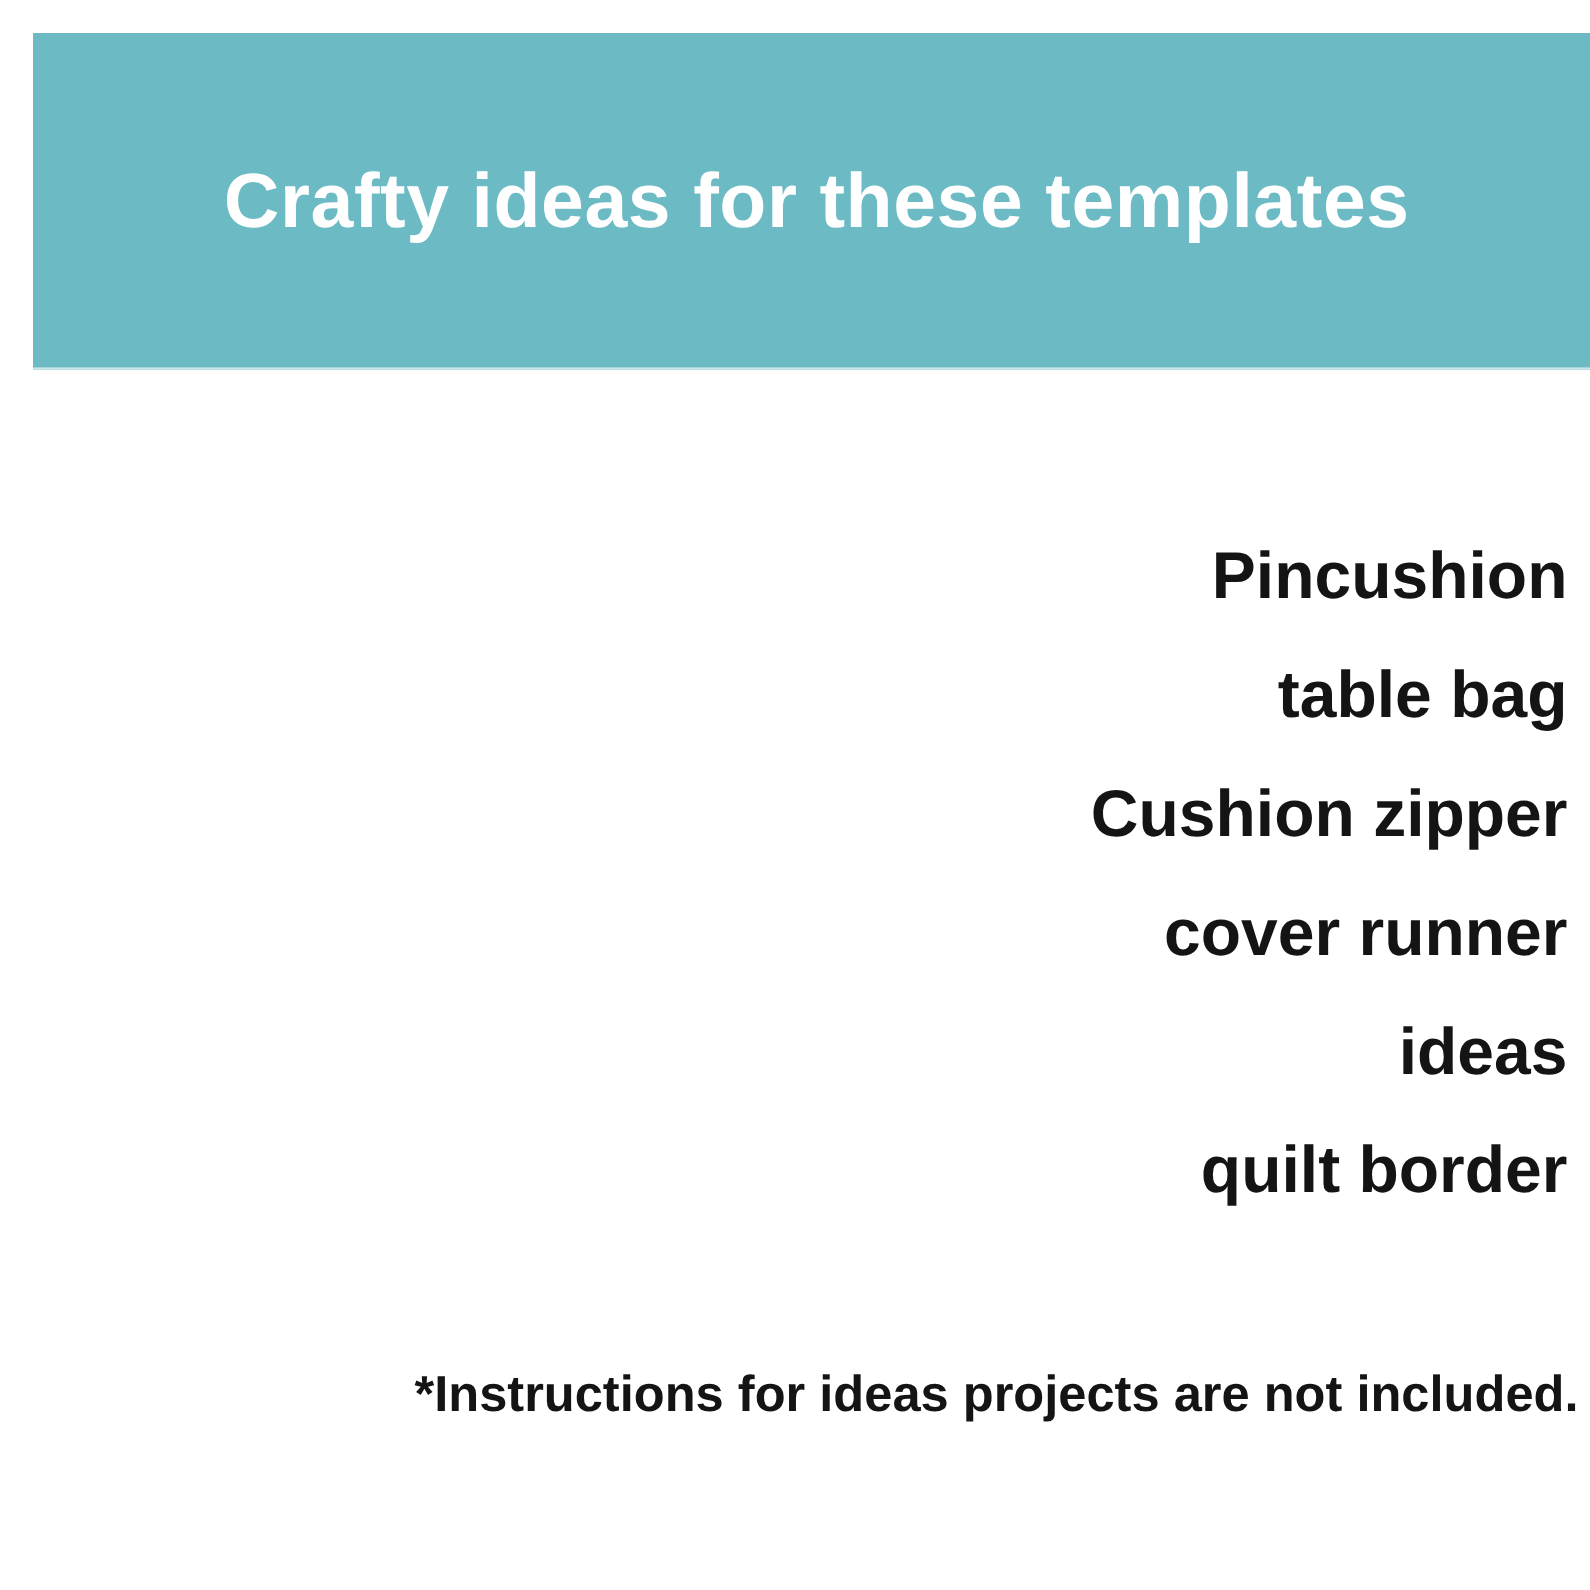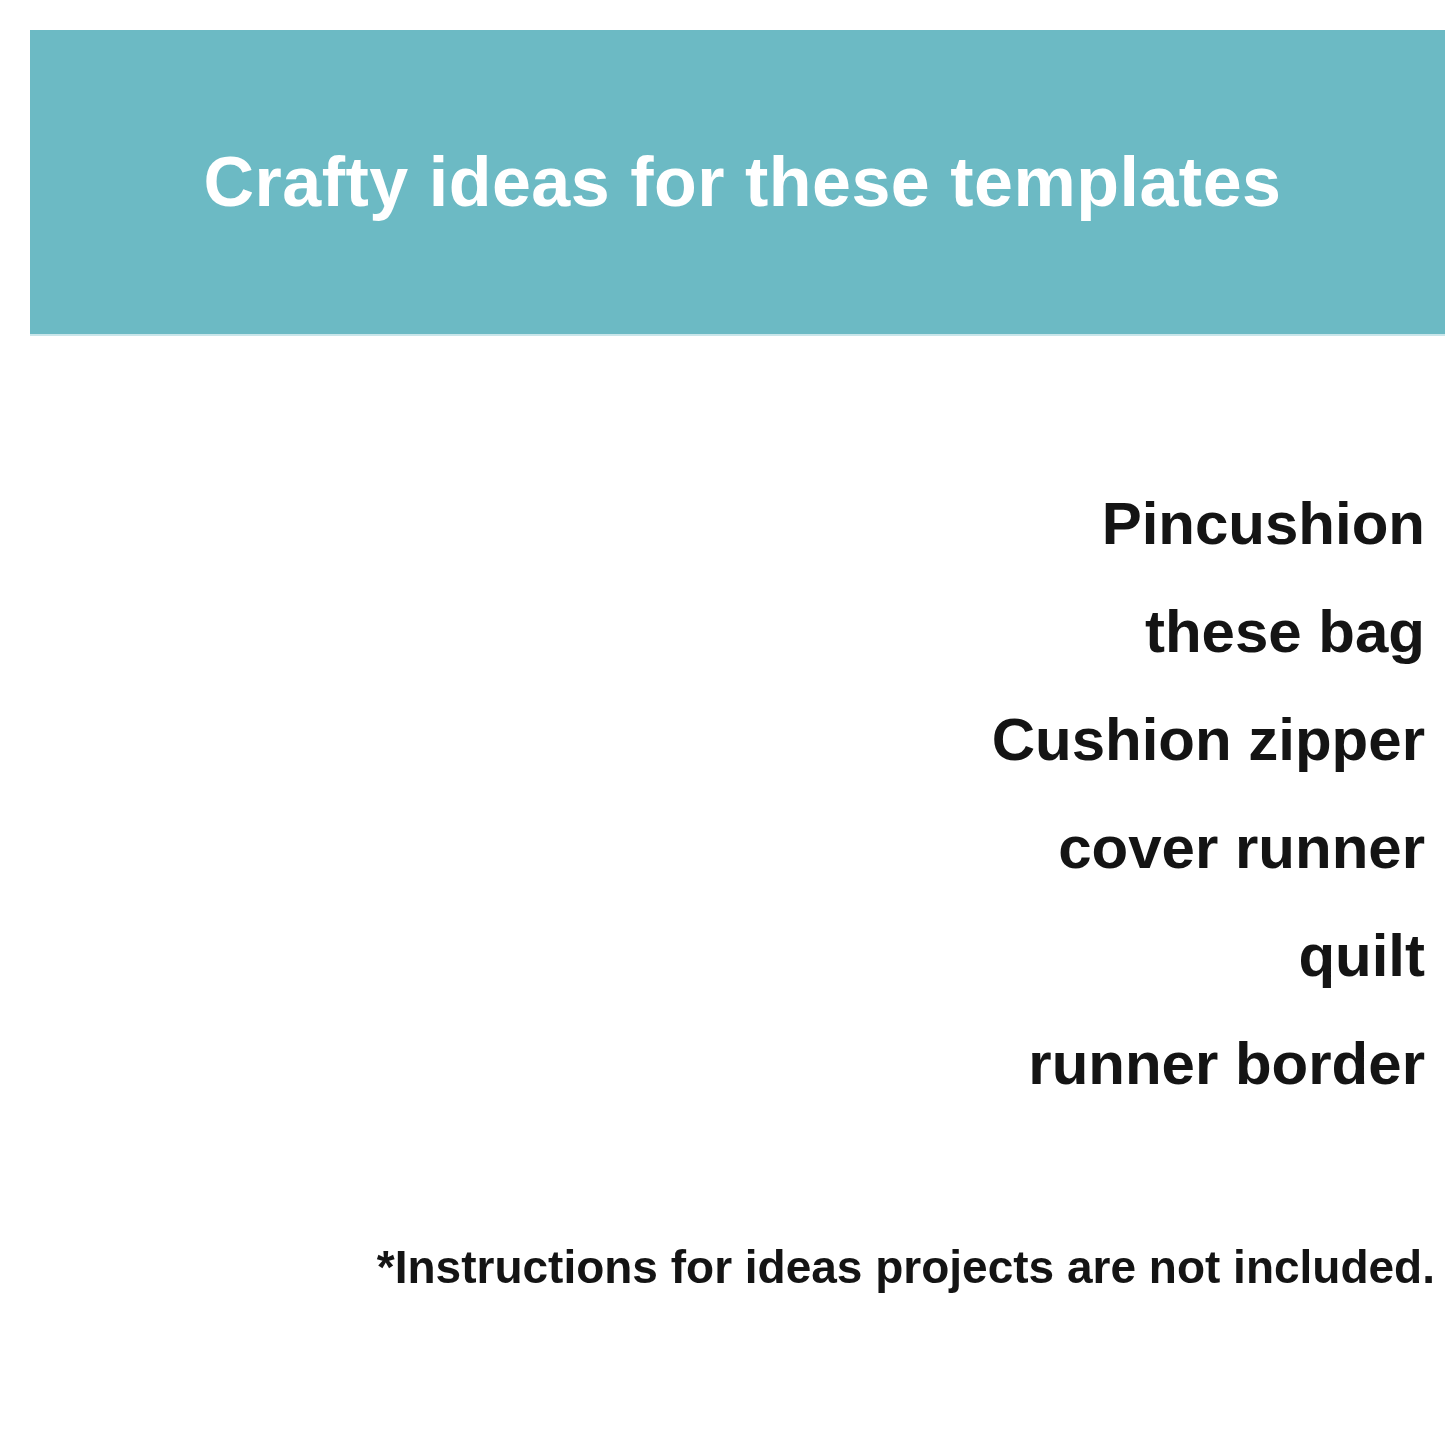--- a/index.html
+++ b/index.html
@@ -65,24 +65,24 @@
 <div class="page">
 
   <header class="banner">
     <h1>Crafty ideas for these templates</h1>
   </header>
 
   <main class="content">
 
     <div class="ideas">
       <div class="idea">Pincushion</div>
-      <div class="idea">these bag</div>
+      <div class="idea">table bag</div>
       <div class="idea">Cushion zipper</div>
       <div class="idea">cover runner</div>
-      <div class="idea">quilt</div>
-      <div class="idea">runner border</div>
+      <div class="idea">ideas</div>
+      <div class="idea">quilt border</div>
     </div>
 
     <p class="footnote">*Instructions for ideas projects are not included.</p>
 
   </main>
 
 </div>
 
 </body></html>

